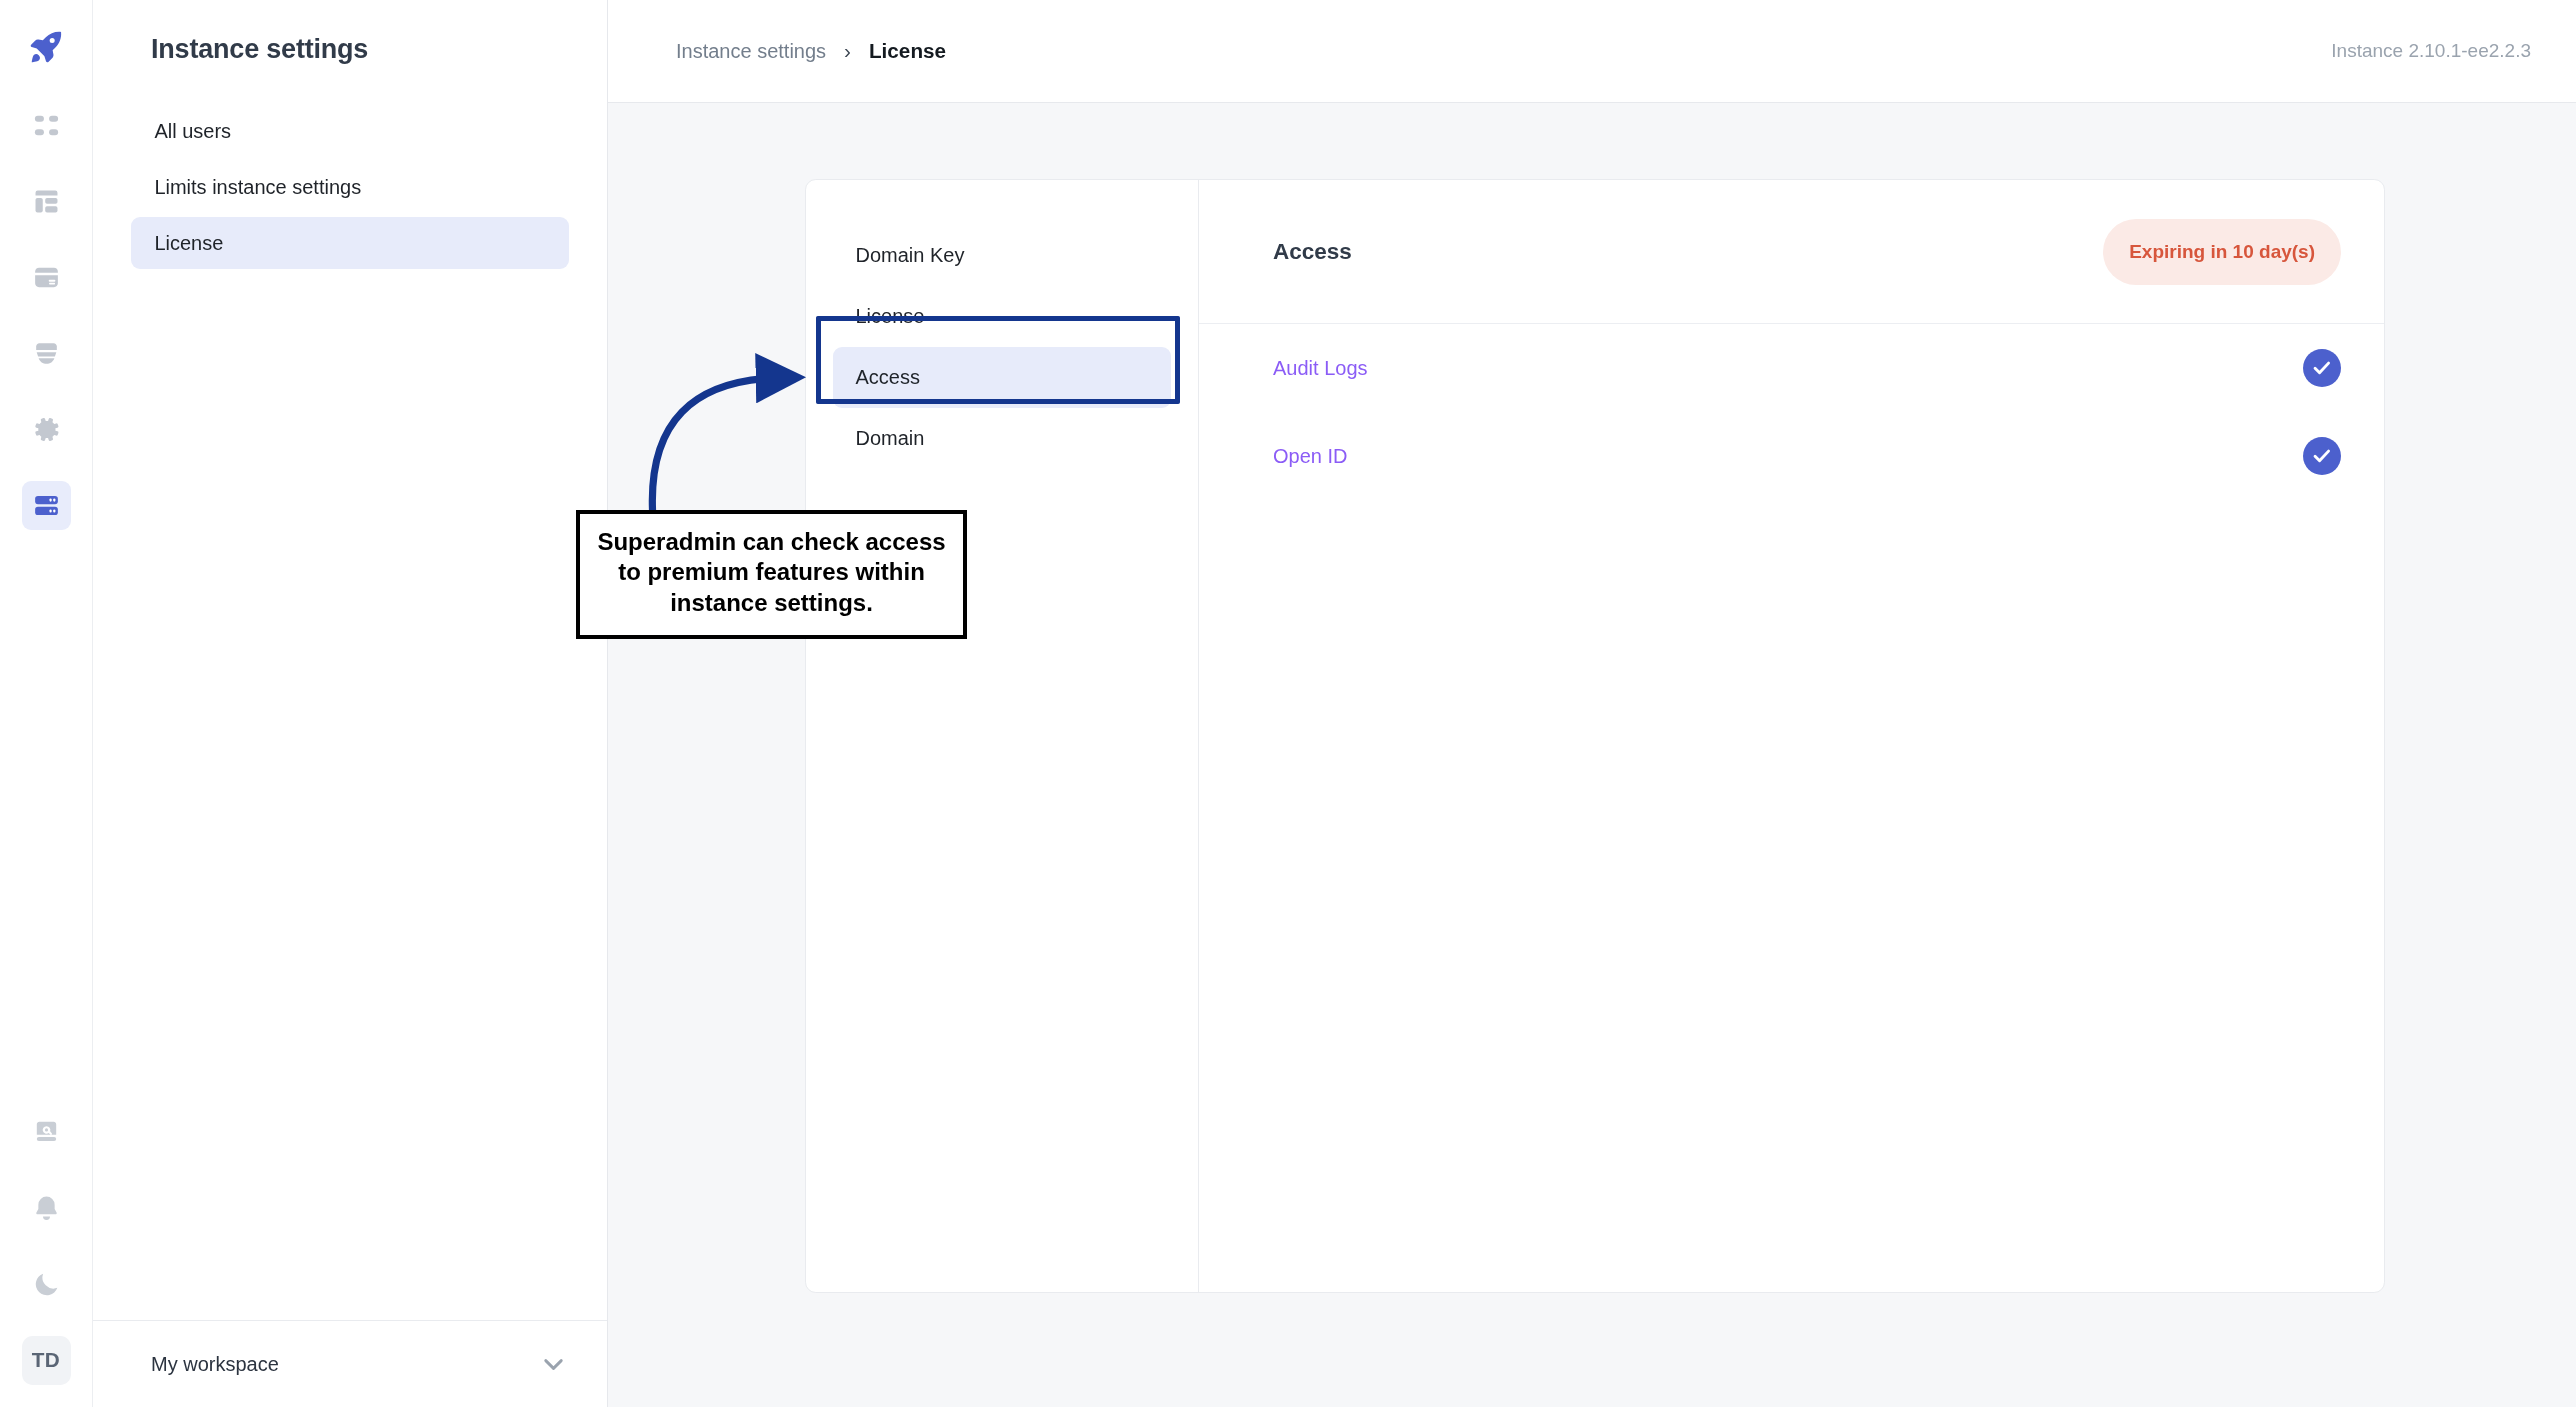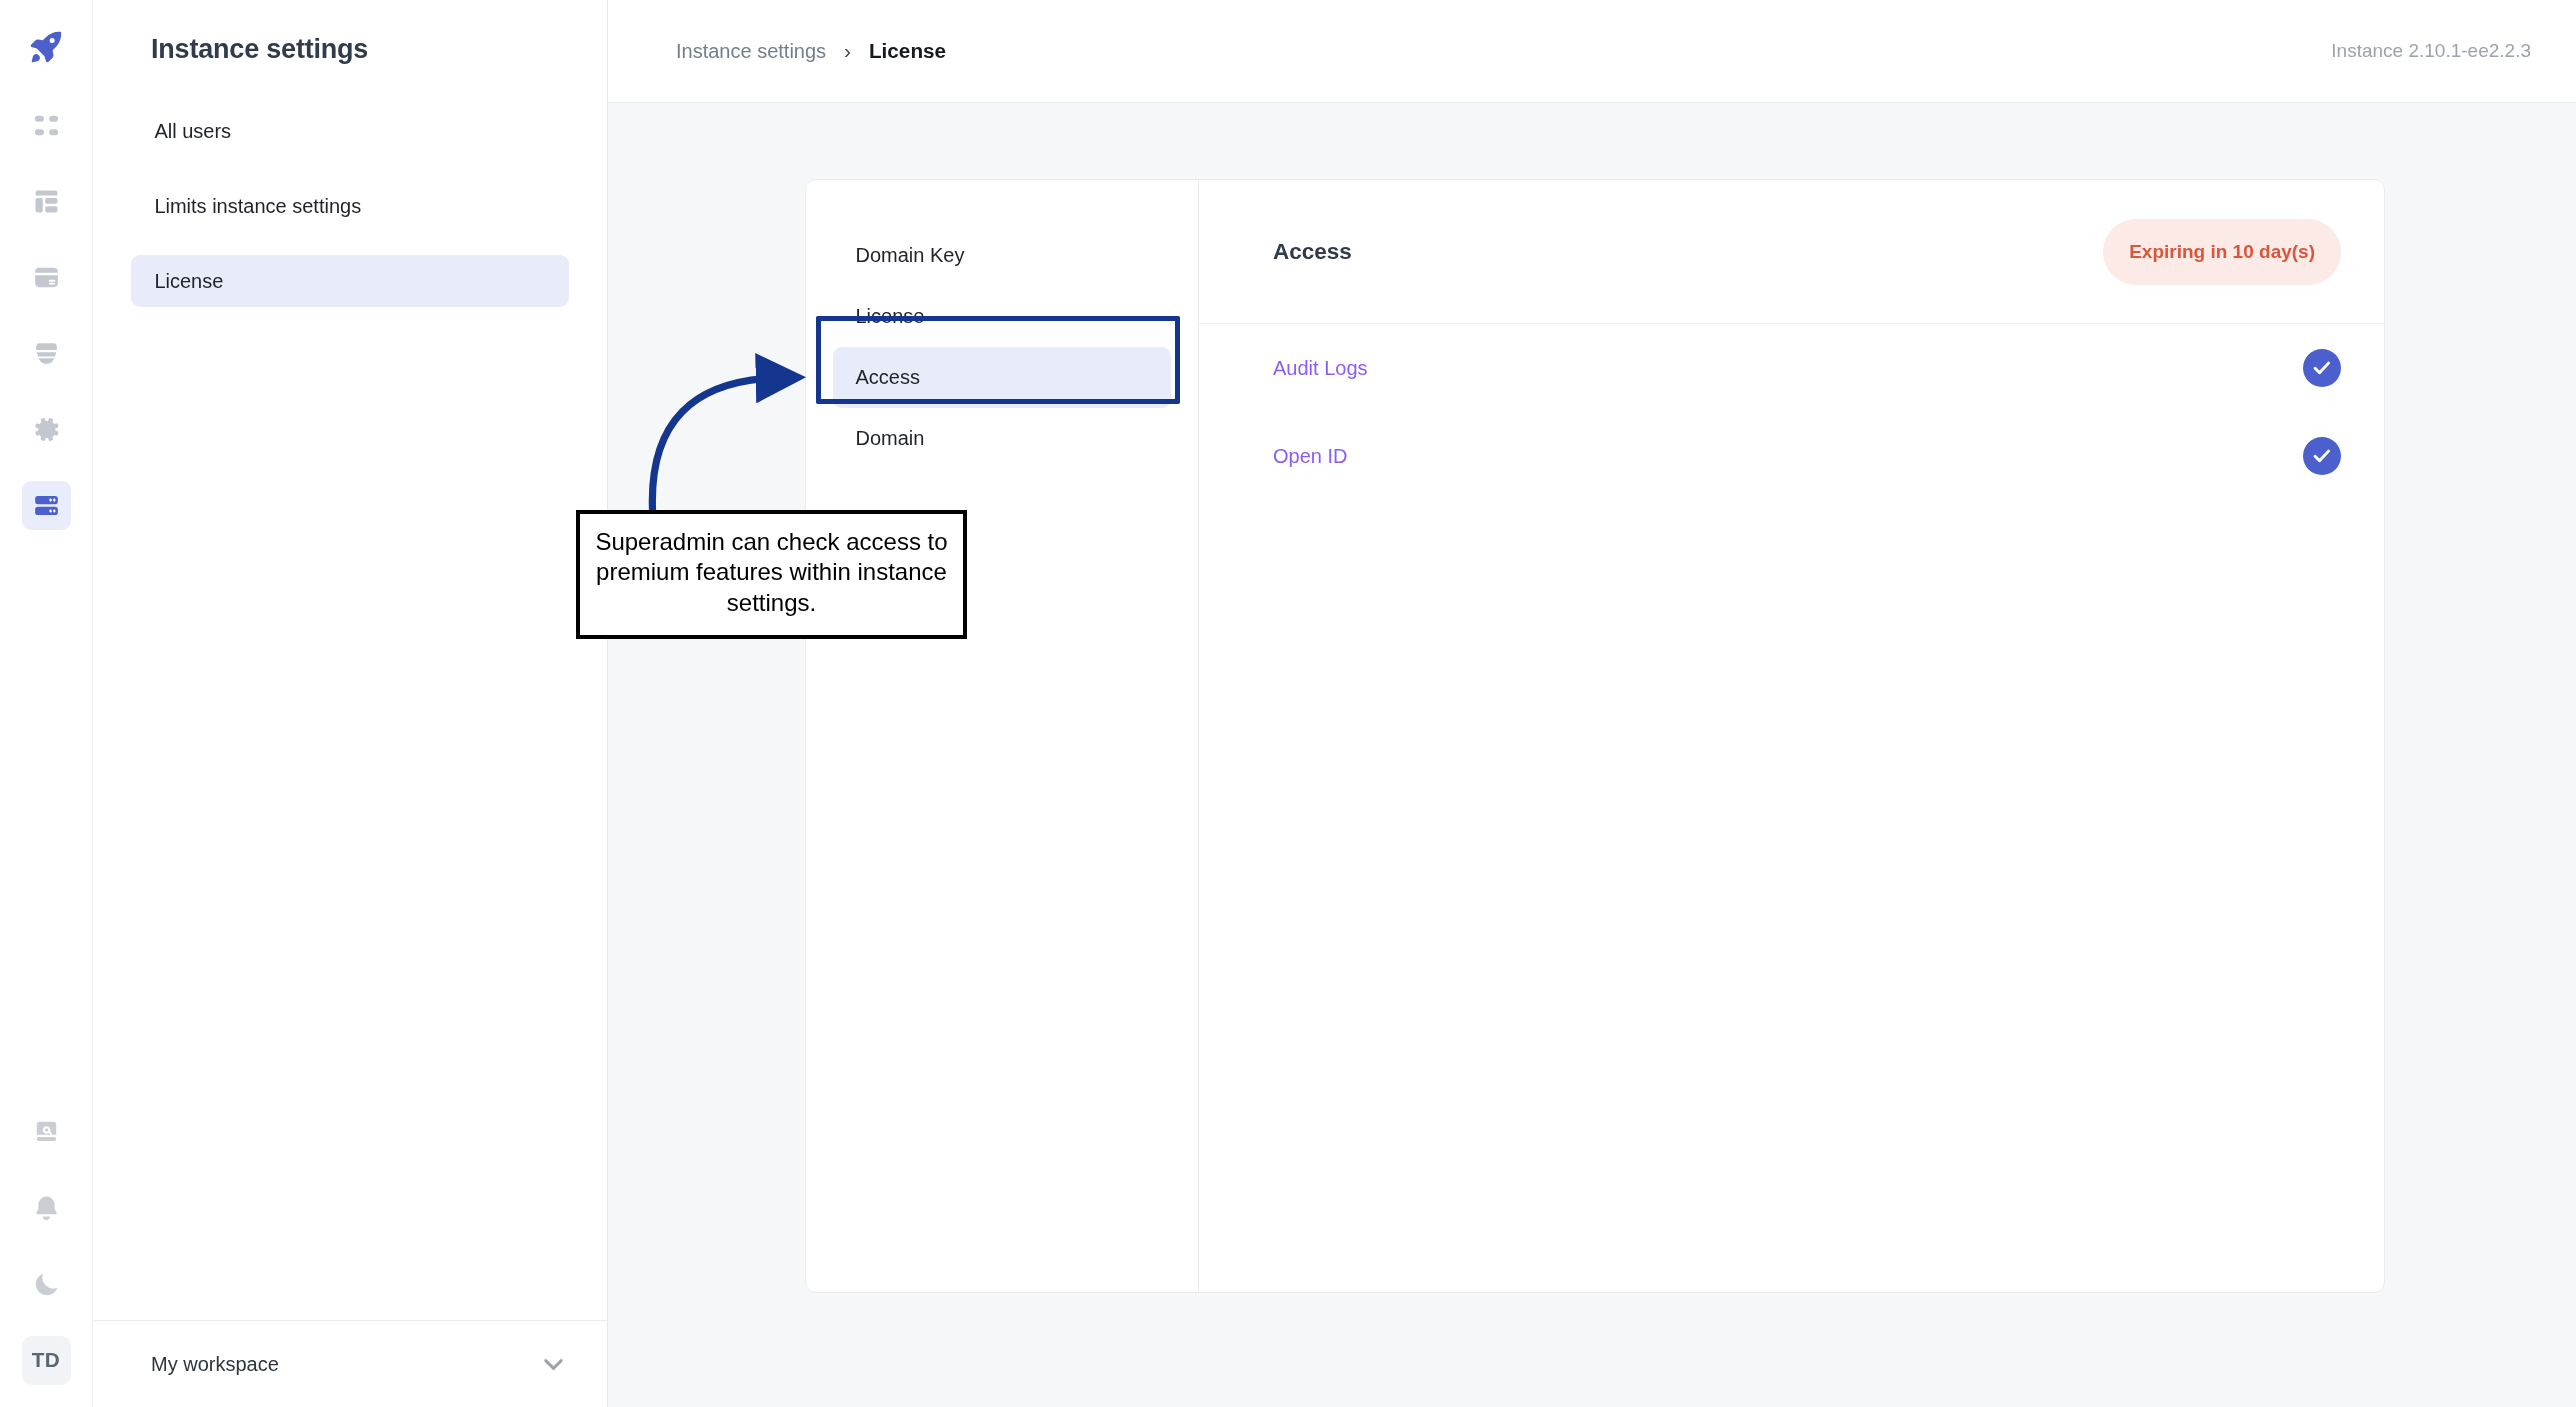--- a/index.html
+++ b/index.html
@@ -48,21 +48,21 @@
     width: 515px; height: 1408px; flex: 0 0 515px;
     background: #ffffff;
     border-right: 0.9px solid #e6e8ec;
     display: flex; flex-direction: column;
     position: relative;
   }
   .sidebar-title {
     font-size: 27px; font-weight: 600; color: #313b49;
     padding: 34px 0 0 58px; letter-spacing: -0.2px;
   }
-  .sidebar-nav { margin-top: 40px; padding: 0 38px; display: flex; flex-direction: column; gap: 23px; text-align: right; }
+  .sidebar-nav { margin-top: 40px; padding: 0 38px; display: flex; flex-direction: column; gap: 4px; text-align: right; }
   .nav-item {
     height: 52px; display: flex; align-items: center;
     padding: 0 23.4px; border-radius: 9px;
     font-size: 20px; color: #1f2329; cursor: pointer;
   }
   .nav-item.active { background: #e7ebfa; }
 
   .workspace-bar {
     position: absolute; left: 0; right: 0; bottom: 0;
     height: 88px; border-top: 0.9px solid #e9ebef;
@@ -127,21 +127,21 @@
 
   
   .anno { position: absolute; pointer-events: none; }
   #anno-arrow { left: 0; top: 0; width: 2576px; height: 1408px; }
   .anno-box {
     position: absolute; left: 576px; top: 510px;
     width: 391px;
     border: 4.5px solid #000000; background: #ffffff;
     padding: 12.6px 14.4px 16px 14.4px;
     text-align: center;
-    font-size: 24px; font-weight: 400; color: #000000;
+    font-size: 24px; font-weight: 700; color: #000000;
     line-height: 1.28;
   }
   .hl-box {
     position: absolute; left: 816px; top: 316px;
     width: 364px; height: 88px;
     border: 5.4px solid #14368e; border-radius: 1.8px;
   }
 </style>
 </head>
 <body>

